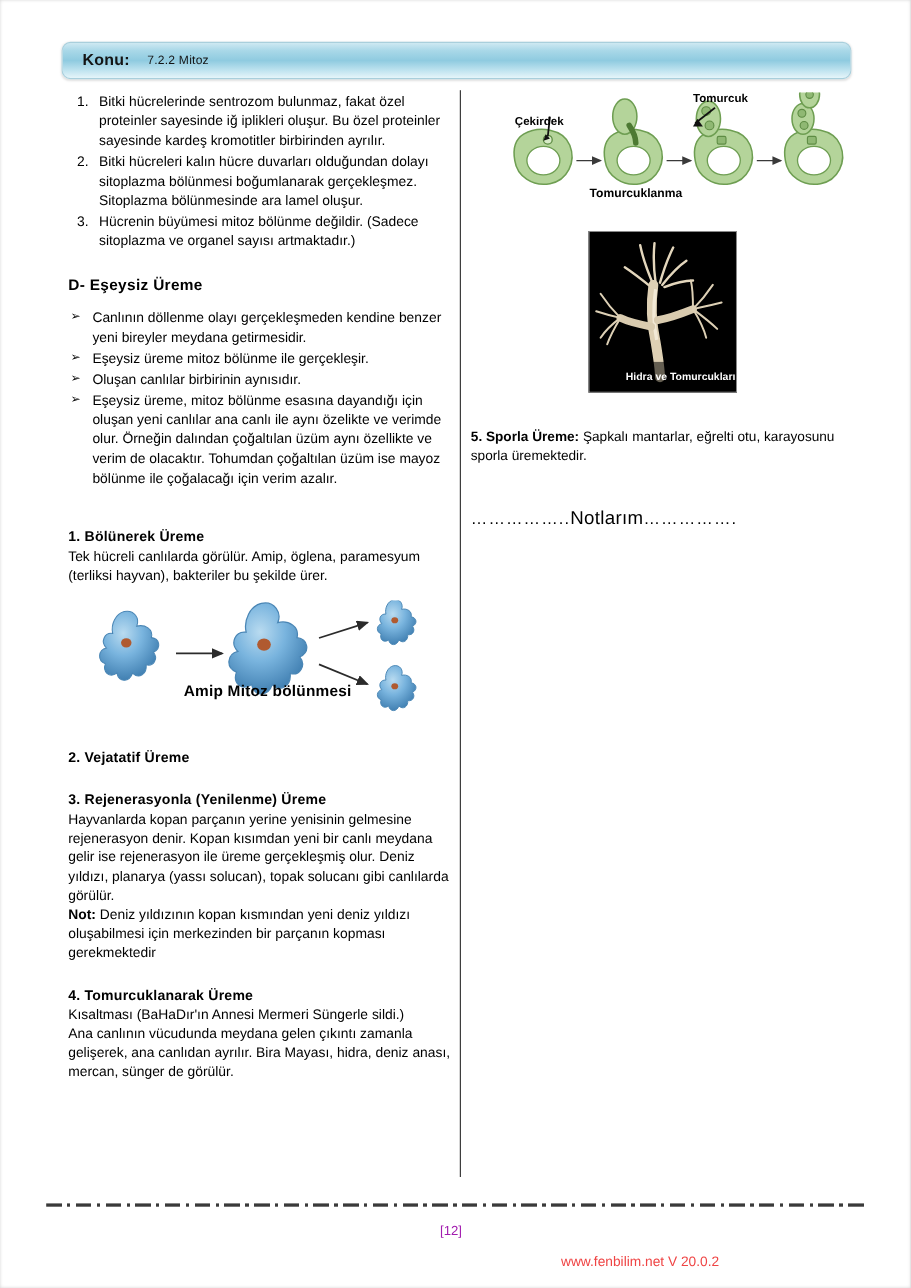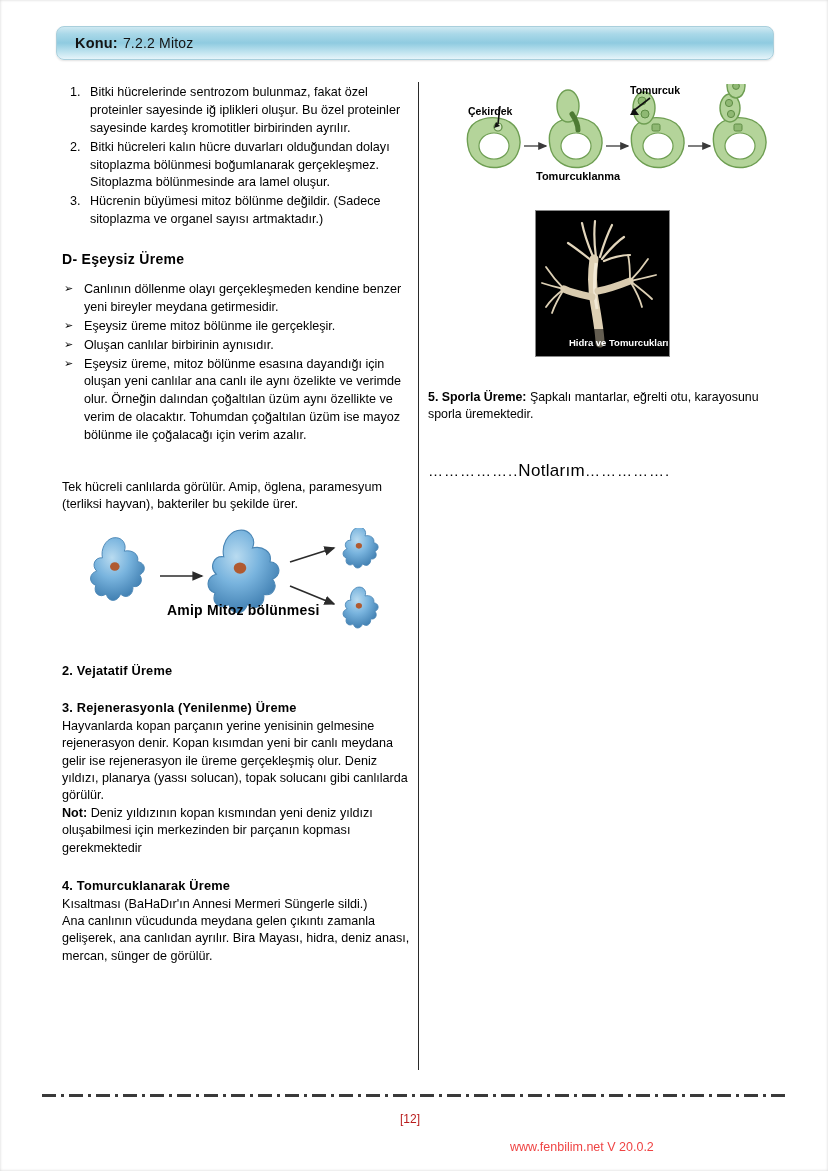--- a/index.html
+++ b/index.html
@@ -24,21 +24,21 @@
     left: 0; top: 0; right: 0; bottom: 0;
     box-shadow: inset 0 0 3px rgba(0,0,0,0.18);
     pointer-events: none;
     z-index: 50;
   }
 
   
   .topic-bar {
     position: absolute;
     left: 56px;
-    top: 26px;
+    top: 38px;
     width: 718px;
     height: 34px;
     border-radius: 8px;
     background: linear-gradient(to bottom,
         #cfe9f2 0%,
         #a9d8e8 22%,
         #8fcbe0 50%,
         #bfe3ef 78%,
         #e6f5fa 100%);
     border: 1px solid #a9cfdc;
@@ -48,23 +48,23 @@
     padding-left: 18px;
     box-sizing: border-box;
   }
   .topic-label {
     font-weight: bold;
     font-size: 14.5px;
     color: #141414;
     letter-spacing: .2px;
   }
   .topic-value {
-    font-size: 14px;
+    font-size: 11px;
     color: #141414;
-    margin-left: 5px;
+    margin-left: 16px;
     letter-spacing: .2px;
   }
 
   
   .col-divider {
     position: absolute;
     left: 418px;
     top: 82px;
     width: 1px;
     height: 988px;
@@ -232,21 +232,21 @@
         #3a3a3a 0px, #3a3a3a 14px,
         transparent 14px, transparent 19px,
         #3a3a3a 19px, #3a3a3a 22px,
         transparent 22px, transparent 27px);
   }
   .footer-page {
     position: absolute;
     left: 400px;
     top: 1112px;
     font-size: 12px;
-    color: #b91c1c;
+    color: #a21caf;
   }
   .footer-site {
     position: absolute;
     left: 510px;
     top: 1140px;
     font-size: 12.5px;
     color: #ef4444;
   }
 </style>
 </head>
@@ -284,20 +284,21 @@
         <span class="bullet-arrow">➢</span>
         <span>Oluşan canlılar birbirinin aynısıdır.</span>
       </li>
       <li>
         <span class="bullet-arrow">➢</span>
         <span>Eşeysiz üreme, mitoz bölünme esasına dayandığı için oluşan yeni canlılar ana canlı ile aynı özelikte ve verimde olur. Örneğin dalından çoğaltılan üzüm aynı özellikte ve verim de olacaktır. Tohumdan çoğaltılan üzüm ise mayoz  bölünme ile çoğalacağı için verim azalır.</span>
       </li>
     </ul>
 
     <div class="block" style="margin-top:34px;">
+      <span class="b-title">1. Bölünerek Üreme</span>
       <p>Tek hücreli canlılarda görülür. Amip, öglena, paramesyum (terliksi hayvan), bakteriler bu şekilde ürer.</p>
     </div>
 
     <div class="amoeba-fig">
       <svg width="348" height="110" viewBox="0 0 348 110">
         <defs>
           <radialGradient id="amg" cx="40%" cy="32%" r="72%">
             <stop offset="0%" stop-color="#b9dbf0"></stop>
             <stop offset="45%" stop-color="#79b4de"></stop>
             <stop offset="100%" stop-color="#3b7aad"></stop>

